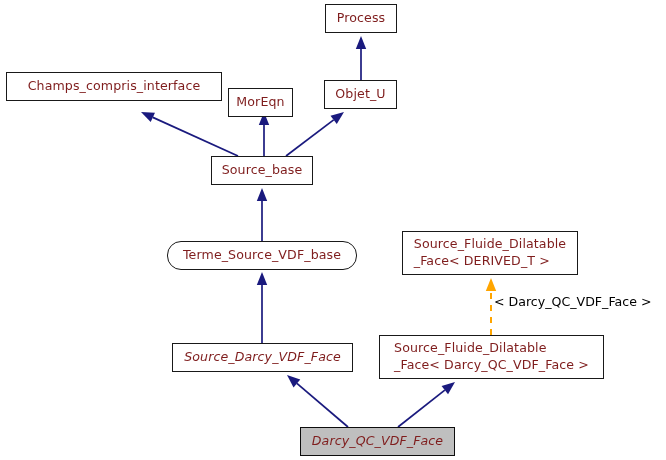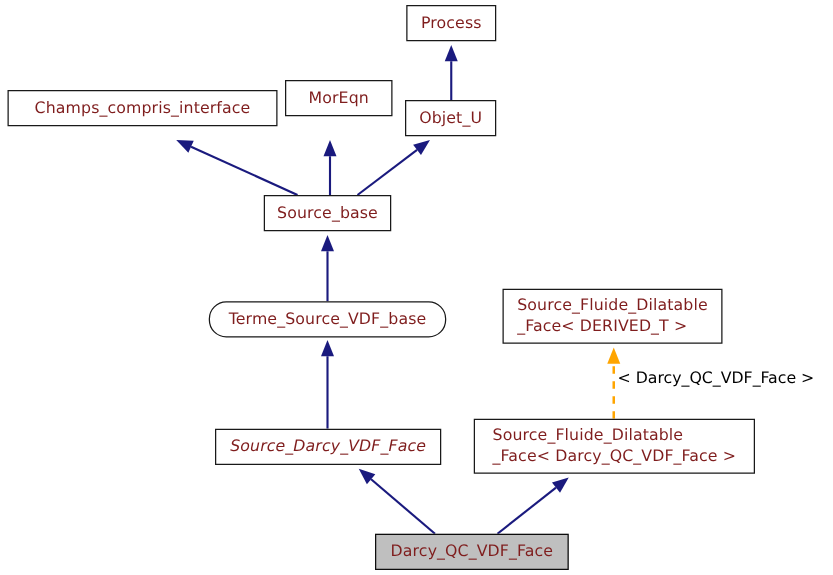--- a/index.html
+++ b/index.html
@@ -37,20 +37,21 @@
     color: #7f1d1d;
     font-size: 12.6px;
     line-height: 1.32;
     letter-spacing: 0.1px;
     white-space: pre-line;
     z-index: 2;
   }
   .node.highlight {
     background: #bfbfbf;
     border-color: #0d0d0d;
+    font-style: italic;
   }
   .edge-label {
     position: absolute;
     color: #000000;
     font-size: 12.6px;
     line-height: 1.2;
     white-space: pre;
     z-index: 3;
   }
 </style>
@@ -93,21 +94,21 @@
         <polygon points="287,375 300.26661389948384,379.4762658144958 293.5197784689395,387.3908227618651" fill="#1a1a7e"></polygon>
       </g>
       <g>
         <line x1="398" y1="427" x2="444.79652404806546" y2="390.05537575152727" stroke="#1a1a7e" stroke-width="1.7"></line>
         <polygon points="455,382 448.01867434867637,394.1367661323011 441.57437374745456,385.97398537075344" fill="#1a1a7e"></polygon>
       </g>
     </svg>
 
 <div class="node" style="left: 325px; top: 4px; width: 72px; height: 29px;">Process</div>
     <div class="node" style="left: 6px; top: 72px; width: 216px; height: 29px;">Champs_compris_interface</div>
-    <div class="node" style="left: 228px; top: 64px; width: 86px; height: 29px;">MorEqn</div>
+    <div class="node" style="left: 228px; top: 88px; width: 65px; height: 29px;">MorEqn</div>
     <div class="node" style="left: 324px; top: 80px; width: 73px; height: 29px;">Objet_U</div>
     <div class="node" style="left: 211px; top: 156px; width: 102px; height: 29px;">Source_base</div>
     <div class="node" style="left: 167px; top: 241px; width: 190px; height: 29px; border-radius: 14px;">Terme_Source_VDF_base</div>
     <div class="node" style="left: 402px; top: 231px; width: 176px; height: 44px;">Source_Fluide_Dilatable
 _Face&lt; DERIVED_T &gt;</div>
     <div class="node" style="left: 172px; top: 343px; width: 181px; height: 29px; font-style: italic;">Source_Darcy_VDF_Face</div>
     <div class="node" style="left: 379px; top: 335px; width: 225px; height: 44px;">Source_Fluide_Dilatable
 _Face&lt; Darcy_QC_VDF_Face &gt;</div>
     <div class="node highlight" style="left: 300px; top: 427px; width: 155px; height: 29px;">Darcy_QC_VDF_Face</div>
     <div class="edge-label" style="left: 494px; top: 294px; color: rgb(0, 0, 0);">&lt; Darcy_QC_VDF_Face &gt;</div>

